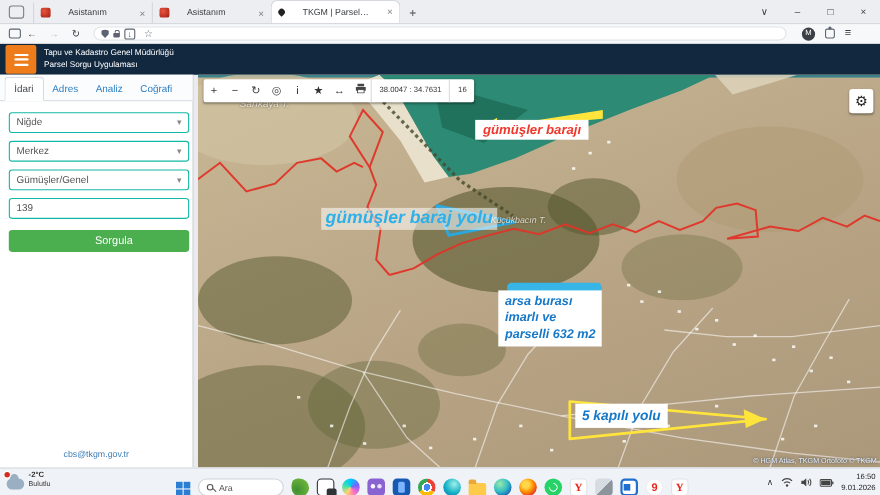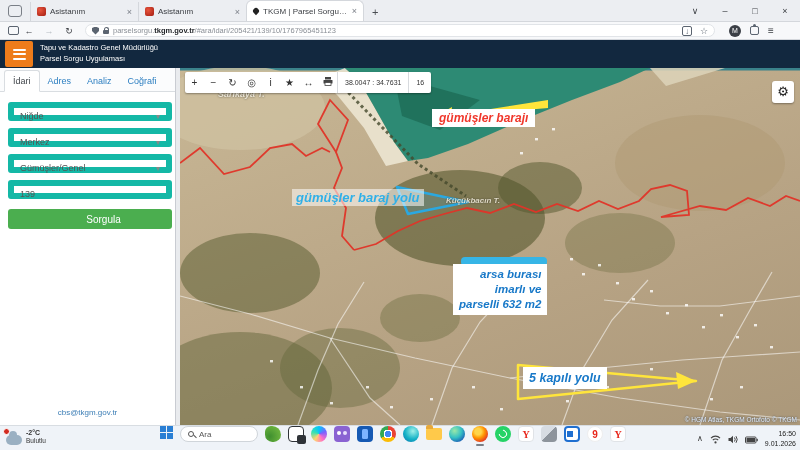--- a/index.html
+++ b/index.html
@@ -2,21 +2,21 @@
 <html><head>
 <meta charset="utf-8">
 <style>
   *{margin:0;padding:0;box-sizing:border-box;font-family:"Liberation Sans",sans-serif;}
   html,body{width:800px;height:450px;overflow:hidden;background:#e9ebee;}
   .screen{position:relative;width:800px;height:450px;}
 
   
   .tabstrip{position:absolute;left:0;top:0;width:800px;height:22px;background:#eceef2;display:flex;align-items:flex-end;border-bottom:1px solid #d4d7dc;}
   .ffview{width:14px;height:12px;border:1.5px solid #7a7f87;border-radius:3px;margin:0 8px 4px 8px;}
-  .tab{display:flex;align-items:center;gap:4px;width:108px;height:19px;padding:0 6px;font-size:8px;color:#3a3d42;border-left:1px solid #d4d7dc;}
+  .tab{display:flex;align-items:center;gap:16px;width:108px;height:19px;padding:0 6px;font-size:8px;color:#3a3d42;border-left:1px solid #d4d7dc;}
   .tab .tlabel{flex:1;white-space:nowrap;overflow:hidden;text-overflow:ellipsis;}
   .tab .tclose{color:#7a7f87;font-size:9px;}
   .tab.active{background:#fff;border:1px solid #d4d7dc;border-bottom:none;border-radius:6px 6px 0 0;height:21px;width:118px;}
   .favicon{width:9px;height:9px;border-radius:2px;background:radial-gradient(circle at 35% 35%,#e8543c,#a31d12);flex:none;}
   .pin{width:6px;height:6px;background:#222;border-radius:50% 50% 50% 0;transform:rotate(-45deg);flex:none;}
   .newtab{font-size:11px;color:#4a4d52;margin:0 0 3px 8px;}
   .winctl{position:absolute;right:0;top:0;height:22px;display:flex;align-items:center;}
   .winctl span{width:30px;text-align:center;font-size:9px;color:#3a3d42;}
 
   
@@ -43,49 +43,49 @@
   .hamburger{position:absolute;left:5px;top:1px;width:28px;height:26px;background:#ee7c1b;border-radius:2px;display:flex;flex-direction:column;justify-content:center;align-items:center;gap:2.5px;}
   .hamburger i{display:block;width:13px;height:2px;background:#fff;border-radius:1px;}
   .htitle{position:absolute;left:40px;top:3px;color:#fff;font-size:7.5px;line-height:1.45;}
 
   
   .sidebar{position:absolute;left:0;top:68px;width:176px;height:357px;background:#fff;border-right:1px solid #c9ccd2;}
   .stabs{display:flex;height:24px;align-items:flex-end;border-bottom:1px solid #d9dde1;background:#fbfcfd;padding-left:4px;}
   .stab{font-size:9px;color:#2d7fc1;padding:5px 8px 5px;}
   .stab.active{color:#44484d;background:#fff;border:1px solid #d9dde1;border-bottom:1px solid #fff;border-radius:3px 3px 0 0;margin-bottom:-1px;}
   .form{padding:10px 8px 0;}
-  .fld{position:relative;width:164px;height:19px;border:6px solid #14b8a6;border-radius:3px;margin-bottom:7px;font-size:9px;color:#555;line-height:17px;padding:0 6px;background:#fff;}
+  .fld{position:relative;width:164px;height:19px;border:1px solid #14b8a6;border-radius:3px;margin-bottom:7px;font-size:9px;color:#555;line-height:17px;padding:0 6px;background:#fff;}
   .fld .chev{position:absolute;right:6px;top:0;color:#888;font-size:8px;}
   .sorgula{width:164px;height:20px;background:#4bae4f;border:none;border-radius:3px;color:#fff;font-size:10px;margin-top:3px;padding-left:27px;}
   .sfoot{position:absolute;bottom:8px;width:100%;text-align:center;font-size:8px;color:#3e7fb6;}
 
   
   .map{position:absolute;left:180px;top:68px;width:620px;height:357px;background:linear-gradient(160deg,#c8b795,#b7a384 60%,#ab987a);overflow:hidden;}
   .map svg.base{position:absolute;left:0;top:0;}
   .mtoolbar{position:absolute;left:5px;top:4px;height:21px;background:#fff;border-radius:2px;box-shadow:0 1px 2px rgba(0,0,0,.35);display:flex;align-items:center;z-index:5;}
   .mtb{width:19px;text-align:center;font-size:10px;color:#333;line-height:21px;}
   .mcoord{border-left:1px solid #d7dade;height:21px;line-height:21px;font-size:7px;color:#333;padding:0 7px;}
   .gearbtn{position:absolute;right:6px;top:13px;width:22px;height:22px;background:#fff;border-radius:3px;box-shadow:0 1px 2px rgba(0,0,0,.35);text-align:center;font-size:13px;line-height:22px;color:#222;z-index:5;}
-  .maplabel{position:absolute;font-size:9px;font-style:italic;color:#efe9da;text-shadow:0 0 2px rgba(40,40,30,.8);z-index:2;font-weight:bold;}
+  .maplabel{position:absolute;font-size:9px;font-style:italic;color:#efe9da;text-shadow:0 0 2px rgba(40,40,30,.8);z-index:2;}
   .anno{position:absolute;z-index:4;font-weight:bold;font-style:italic;white-space:nowrap;}
   .anno.red{background:#fff;color:#f0372b;font-size:12px;padding:2px 7px;}
-  .anno.cyan{background:rgba(255,255,255,.55);color:#2fb0e8;font-size:13px;padding:1px 4px;}
+  .anno.cyan{background:rgba(255,255,255,.55);color:#2fb0e8;font-size:16px;padding:1px 4px;}
   .anno.blue{background:#fff;color:#1778c8;font-size:11.5px;line-height:1.3;padding:3px 6px;}
   .cyantab{position:absolute;width:86px;height:9px;background:#36b5e6;border-radius:4px;z-index:3;}
   .attrib{position:absolute;right:3px;bottom:2px;font-size:6.5px;color:#e4efff;text-shadow:0 0 2px #22303f;z-index:4;}
 
   
   .taskbar{position:absolute;left:0;top:425px;width:800px;height:25px;background:#eff3f8;border-top:1px solid #d8dde2;}
   .weather{position:absolute;left:6px;top:2px;display:flex;gap:4px;align-items:center;}
   .cloud{position:relative;width:16px;height:10px;background:#9ab0c2;border-radius:6px;margin-top:6px;}
   .cloud:before{content:"";position:absolute;left:3px;top:-4px;width:8px;height:8px;background:#9ab0c2;border-radius:50%;}
   .cloud .badge{position:absolute;left:-3px;top:-7px;width:7px;height:7px;background:#d22b20;border-radius:50%;border:1px solid #fff;}
   .wtxt{font-size:6.5px;color:#333;line-height:1.3;}
   .wtxt b{font-size:7px;}
-  .centerbar{position:absolute;left:160px;top:0;height:25px;display:flex;align-items:flex-start;gap:7px;}
+  .centerbar{position:absolute;left:160px;top:0;height:25px;display:flex;align-items:flex-end;gap:7px;}
   .winlogo{width:13px;height:13px;display:grid;grid-template-columns:1fr 1fr;grid-template-rows:1fr 1fr;gap:1px;}
   .winlogo i{background:#2a7fd4;}
   .searchpill{width:78px;height:16px;background:#fff;border:1px solid #d0d5da;border-radius:9px;display:flex;align-items:center;gap:5px;padding:0 7px;}
   .mag{position:relative;width:6px;height:6px;border:1.2px solid #555;border-radius:50%;flex:none;}
   .mag:after{content:"";position:absolute;width:4px;height:1.2px;background:#555;transform:rotate(45deg);right:-3.5px;bottom:-1.5px;}
   .searchtxt{font-size:8px;color:#555;}
   .ticon{position:relative;width:16px;height:16px;border-radius:4px;flex:none;}
   .ticon.round{border-radius:50%;}
   .ic-plants{background:radial-gradient(circle at 30% 65%,#3f8f2f,#7bc043);border-radius:40% 60% 50% 50%;}
   .ic-taskview{background:#fff;border:1.5px solid #2f3338;}
@@ -145,21 +145,20 @@
   </div>
 
   <div class="addressbar">
     <span class="sidebtn"></span>
     <span class="navbtn">←</span>
     <span class="navbtn dis">→</span>
     <span class="navbtn">↻</span>
     <div class="urlpill">
       <span class="shield"></span>
       <span class="lock"></span>
-      <span class="urltext"><span>parselsorgu.</span><b>tkgm.gov.tr</b><span>/#ara/idari/205421/139/10/1767965451123</span></span>
       <span class="pillicons">
         <span class="saveic">↓</span>
         <span class="staric">☆</span>
       </span>
     </div>
     <span class="profile">M</span>
     <span class="extic"></span>
     <span class="menuic">≡</span>
   </div>
 
@@ -291,21 +290,21 @@
       <span class="mcoord">16</span>
     </div>
     <div class="gearbtn">⚙</div>
 
     <div class="maplabel" style="left:38px;top:21px;">Sarıkaya T.</div>
     <div class="maplabel" style="left:266px;top:128px;font-size:8px;opacity:.85;">Küçükbacın T.</div>
 
     <div class="anno red" style="left:252px;top:41px;">gümüşler barajı</div>
     <div class="anno cyan" style="left:112px;top:121px;">gümüşler baraj yolu</div>
     <div class="cyantab" style="left:281px;top:189px;"></div>
-    <div class="anno blue" style="left:273px;top:196px;text-align:right;">
+    <div class="anno blue" style="left:273px;top:196px;">
       <div>arsa burası</div>
       <div>imarlı ve</div>
       <div>parselli 632 m2</div>
     </div>
     <div class="anno blue" style="left:343px;top:299px;font-size:12.5px;">5 kapılı yolu</div>
 
     <div class="attrib">© HGM Atlas, TKGM Ortofoto © TKGM</div>
   </div>
 
   <div class="taskbar">

